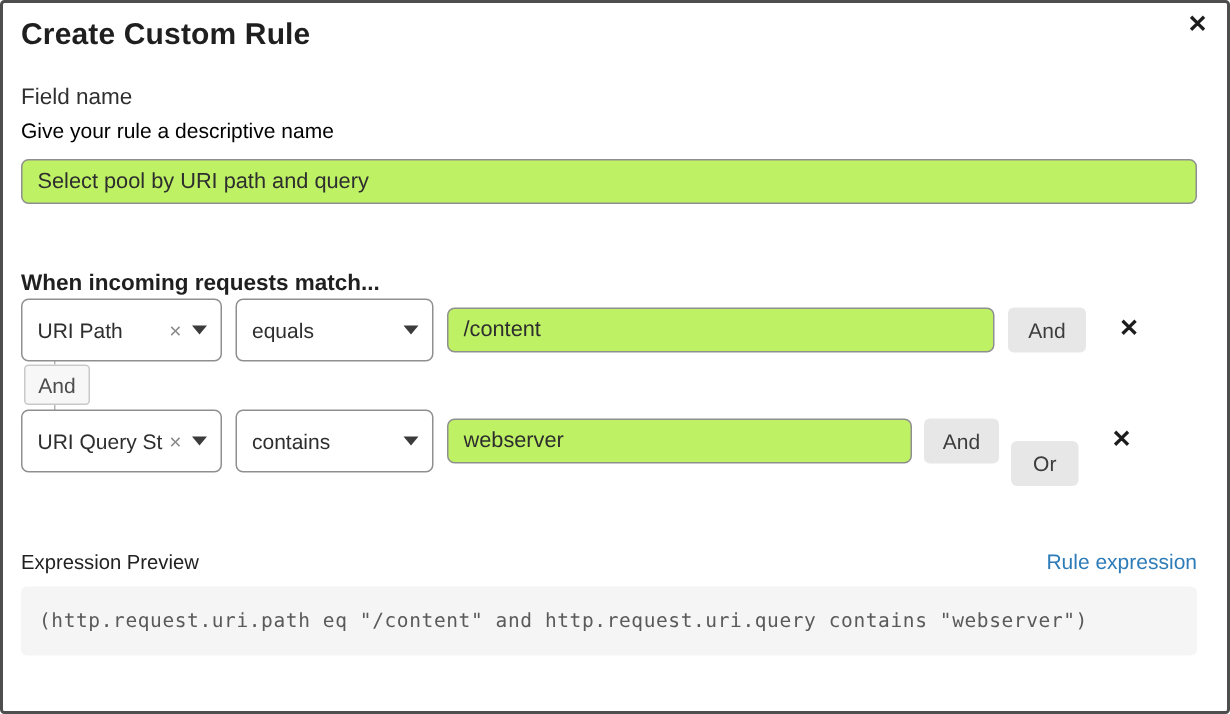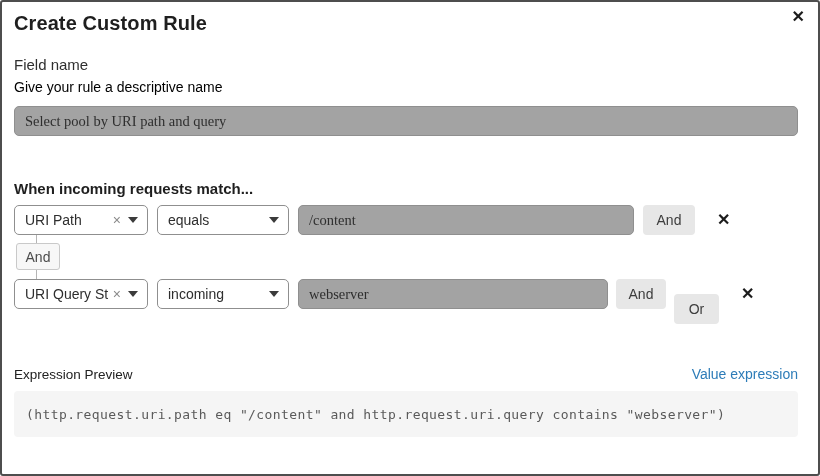--- a/index.html
+++ b/index.html
@@ -24,39 +24,39 @@
 
   .title { font-size: 20px; font-weight: 700; color: #1f1f1f; letter-spacing: 0.1px; }
 
   .rule-label { margin-top: 21px; font-size: 15px; color: #2f2f2f; }
   .rule-desc  { margin-top: 6px;  font-size: 14px; color: #000000; }
 
   .text-input {
     width: 100%; height: 30px;
     border: 1px solid #8f8f8f; border-radius: 5px;
     padding: 0 10px;
-    font-family: Liberation Serif, serif;
+    font-family: Liberation Sans, sans-serif;
     font-size: 14.5px; color: #2e2e2e;
-    background: #a3a3a3;
+    background: #bef264;
     outline: none;
   }
   .name-input { margin-top: 11px; }
 
   .match-heading { margin-top: 44px; font-size: 15px; font-weight: 700; color: #1f1f1f; }
 
   .col-headers { display: flex; gap: 9px; margin-top: 17px; font-size: 13px; color: #3d3d3d; }
   .col-headers .col-field    { width: 134px; }
   .col-headers .col-operator { width: 132px; }
   .col-headers .col-value    { flex: 1; }
 
   .cond-row { display: flex; gap: 9px; align-items: center; height: 30px; }
   .row-1 { margin-top: 8px; }
 
   .select-box {
-    height: 30px;
+    height: 42px;
     border: 1px solid #8f8f8f; border-radius: 5px;
     background: #fff;
     display: flex; align-items: center;
     padding: 0 9px 0 10px;
     font-size: 14px; color: #2e2e2e;
     cursor: pointer;
     flex: none;
   }
   .select-field    { width: 134px; }
   .select-operator { width: 132px; }
@@ -65,21 +65,21 @@
   }
   .clear-x { color: #8a8a8a; font-size: 14px; margin: 0 7px 0 4px; line-height: 1; }
   .caret {
     width: 0; height: 0; flex: none;
     border-left: 5px solid transparent;
     border-right: 5px solid transparent;
     border-top: 6px solid #3b3b3b;
   }
 
   .value-input { flex: none; }
-  .value-1 { width: 336px; }
+  .value-1 { width: 365px; }
   .value-2 { width: 310px; }
 
   .logic-btn {
     height: 30px; flex: none;
     background: #e7e7e7; border: none; border-radius: 4px;
     font-family: "Liberation Sans", sans-serif;
     font-size: 14px; color: #3d3d3d;
     cursor: pointer;
   }
   .btn-and { width: 52px; }
@@ -165,31 +165,31 @@
   </div>
 
   
   <div class="cond-row row-2">
     <div class="select-box select-field">
       <span class="label">URI Query St...</span>
       <span class="clear-x">×</span>
       <span class="caret"></span>
     </div>
     <div class="select-box select-operator">
-      <span class="label">incoming</span>
+      <span class="label">contains</span>
       <span class="caret"></span>
     </div>
     <input class="text-input value-input value-2" type="text" value="webserver" style="">
     <button class="logic-btn btn-and">And</button>
     <button class="logic-btn btn-or">Or</button>
     <span class="remove-x">✕</span>
   </div>
 
   
   <div class="expr-header">
     <span class="expr-label">Expression Preview</span>
-    <a class="expr-link">Value expression</a>
+    <a class="expr-link">Rule expression</a>
   </div>
   <div class="code-block">
     <span>(http.request.uri.path eq "/content" and http.request.uri.query contains "webserver")</span>
   </div>
 
 </div>
 
 </body></html>

